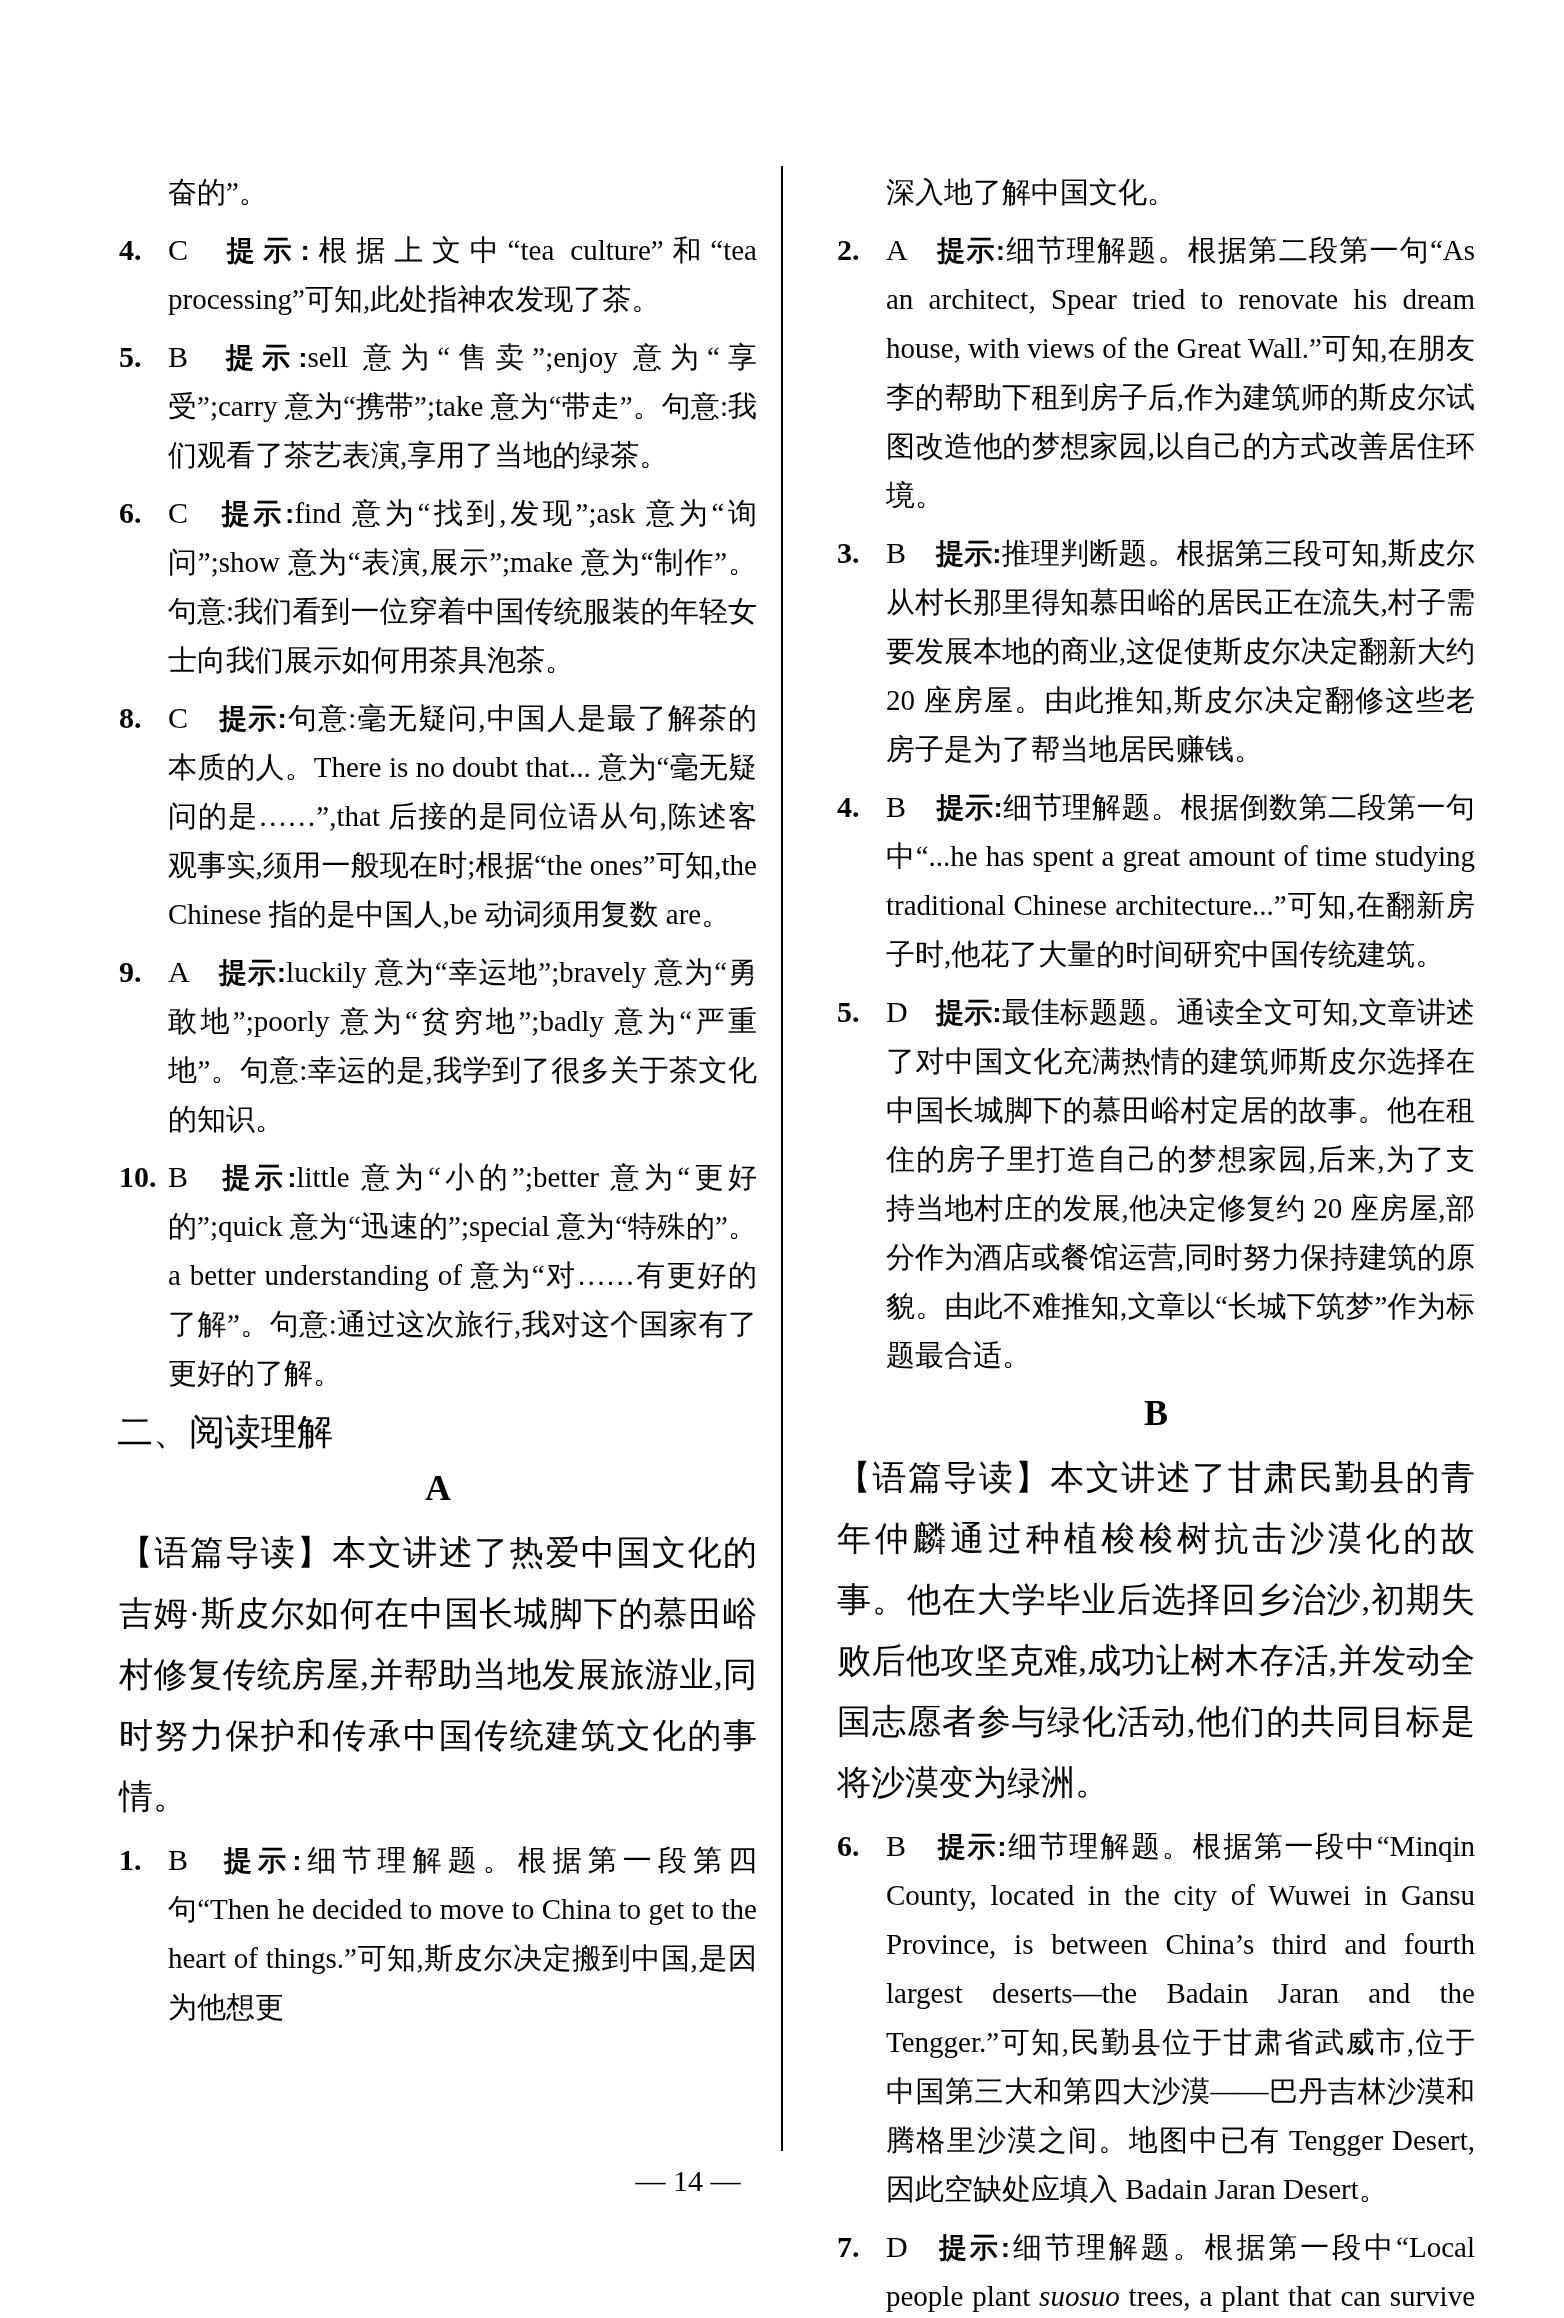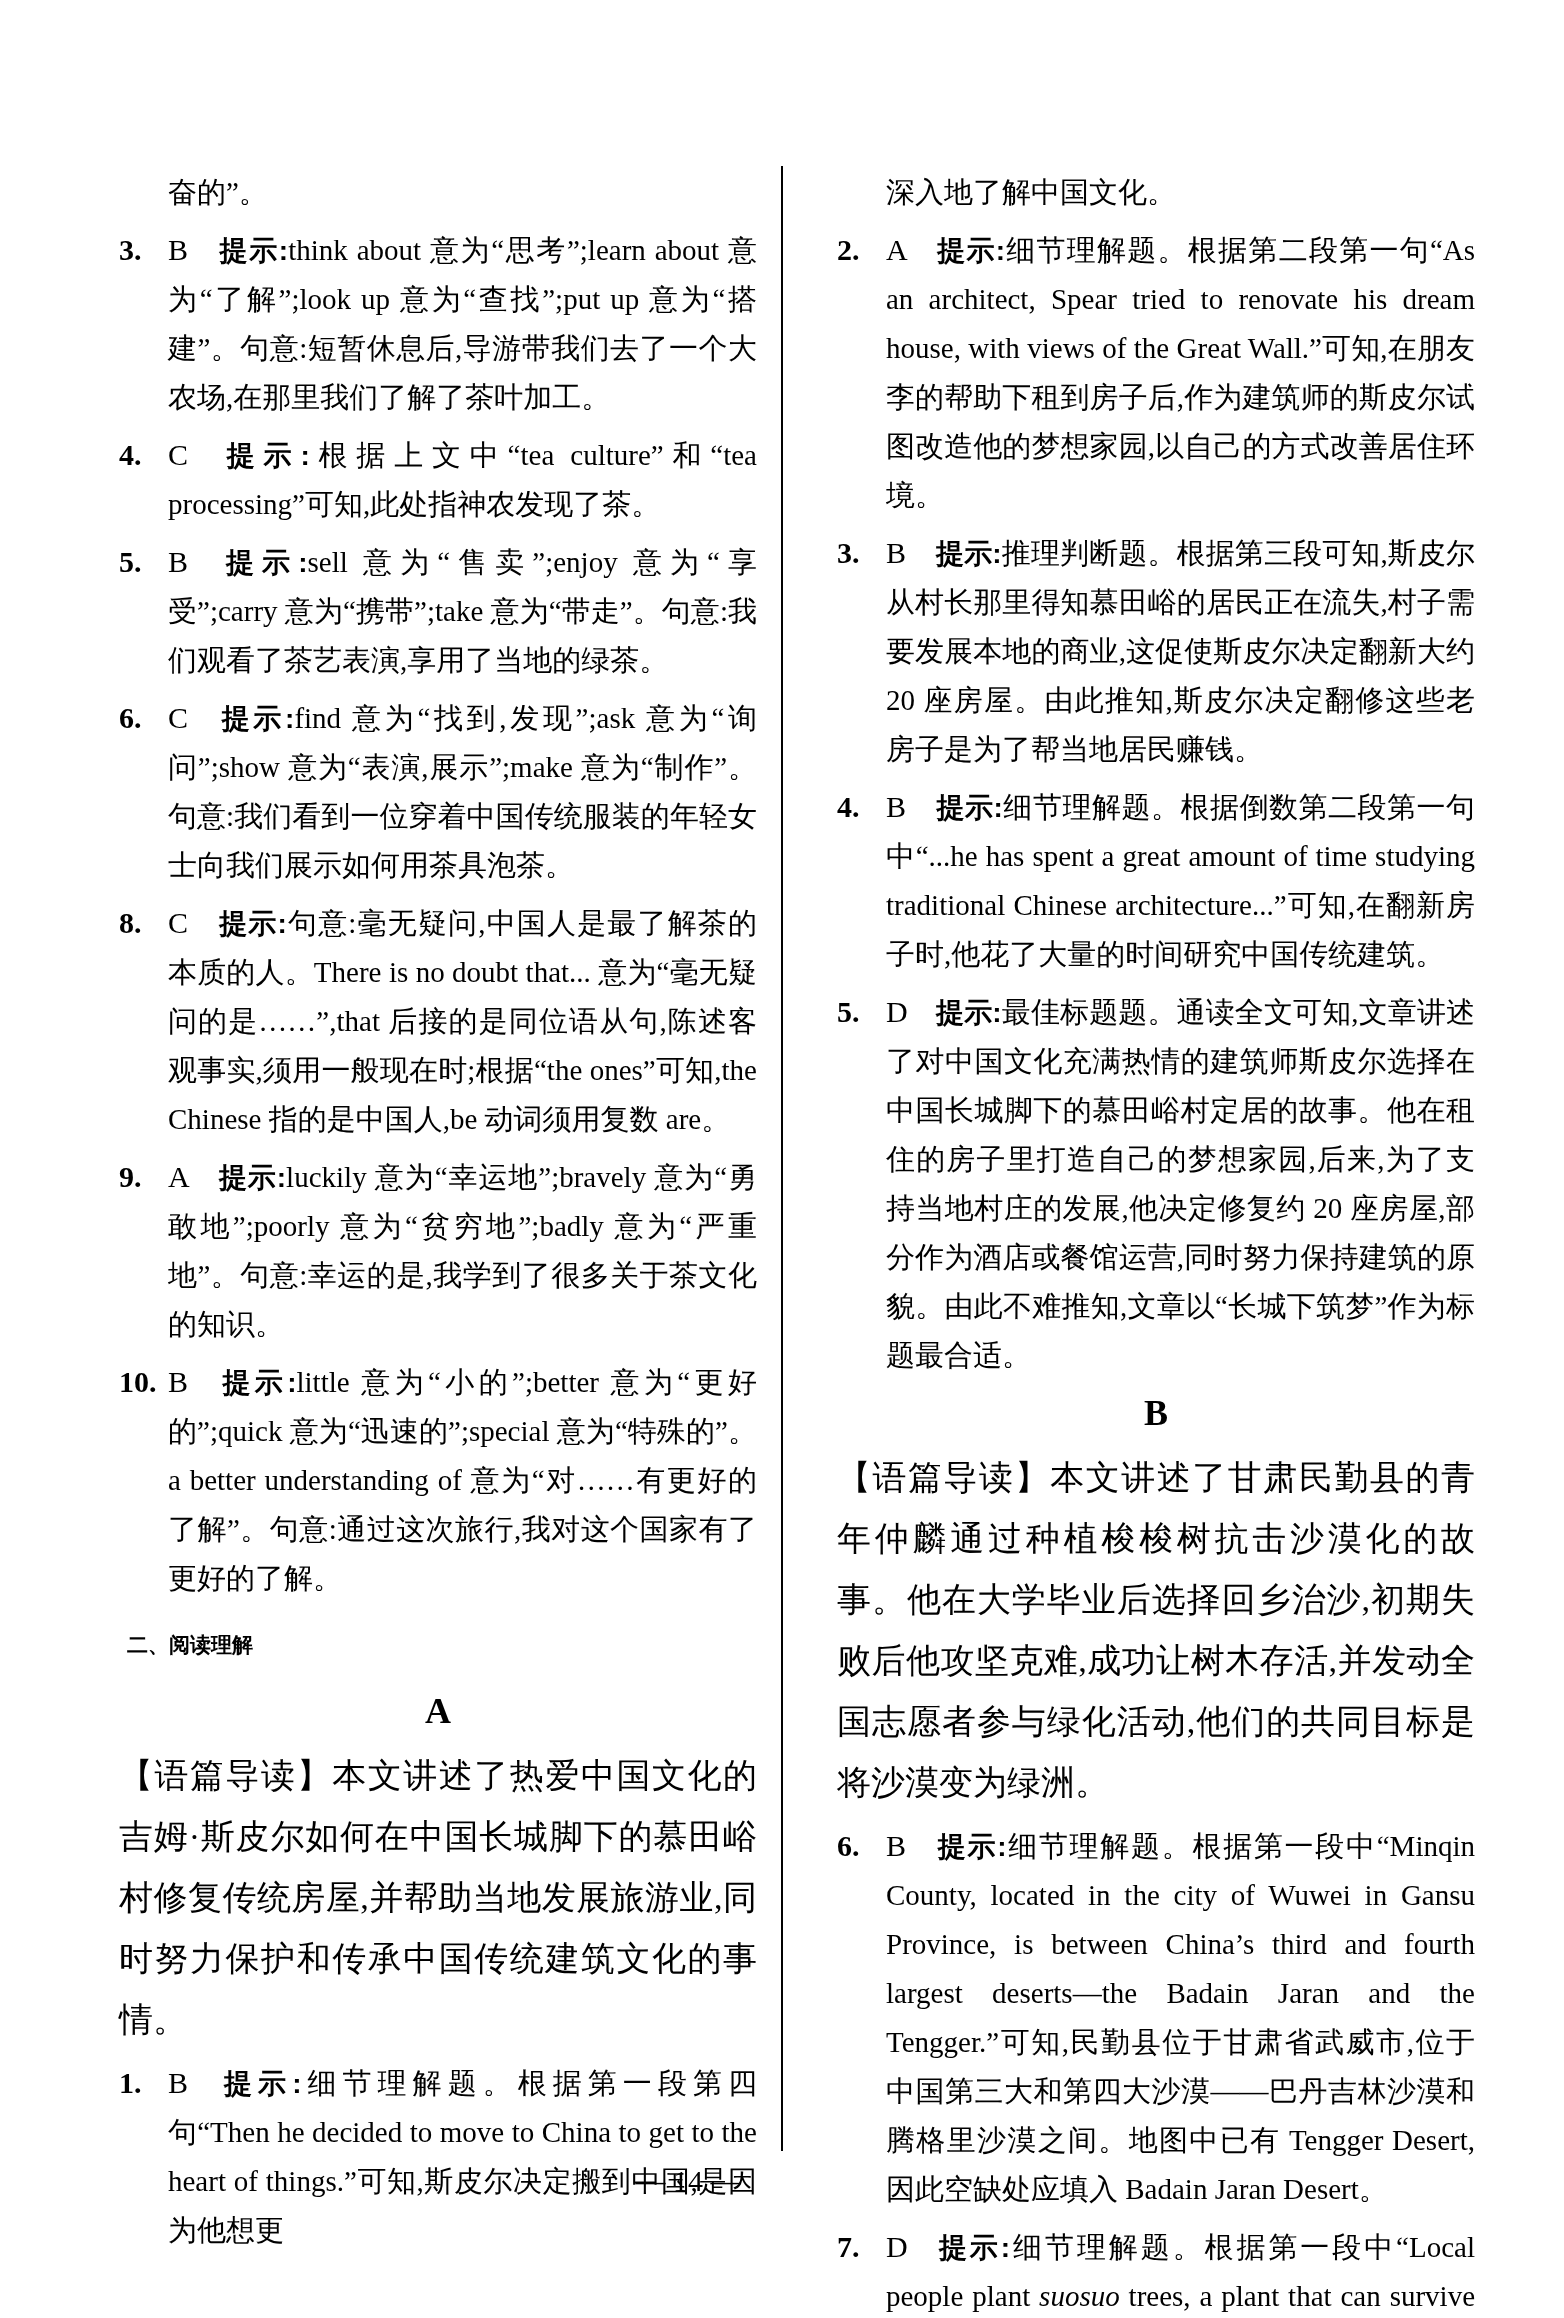--- a/index.html
+++ b/index.html
@@ -36,24 +36,24 @@
     font-size:30px;
   }
   .item .hint {
     font-weight:bold;
     font-family:"Liberation Sans","DejaVu Sans",sans-serif;
     font-size:28px;
   }
   .item .body { font-size:29px; }
   .item .it { font-style:italic;font-family:Liberation Serif, serif; }
   .sec-heading {
-    margin:16px;
+    margin:6px;
     font-family:"Liberation Sans","DejaVu Sans",sans-serif;
-    font-weight:bold;
-    font-size:21px; line-height:51px;
+    font-weight:normal;
+    font-size:36px; line-height:51px;
     text-align:left;
   }
   .passage-letter {
     font-weight:bold; font-size:36px; line-height:51px;
     text-align:center;
   }
   .intro {
     font-size:34px; line-height:61px;
     text-align:justify;
   }
@@ -69,21 +69,20 @@
 </head>
 <body>
 
 <div class="page">
 
   <div class="divider"></div>
 
   <div class="col col-left">
     <p class="carry">奋的”。</p>
 
-    <p class="item"><span class="num">3.</span><span class="ans">B</span><span class="hint">提示:</span><span class="body">think about 意为“思考”;learn about 意为“了解”;look up 意为“查找”;put up 意为“搭建”。句意:短暂休息后,导游带我们去了一个大农场,在那里我们了解了茶叶加工。</span></p>
 
     <p class="item"><span class="num">4.</span><span class="ans">C</span><span class="hint">提示:</span><span class="body">根据上文中“tea culture”和“tea processing”可知,此处指神农发现了茶。</span></p>
 
     <p class="item"><span class="num">5.</span><span class="ans">B</span><span class="hint">提示:</span><span class="body">sell 意为“售卖”;enjoy 意为“享受”;carry 意为“携带”;take 意为“带走”。句意:我们观看了茶艺表演,享用了当地的绿茶。</span></p>
 
     <p class="item"><span class="num">6.</span><span class="ans">C</span><span class="hint">提示:</span><span class="body">find 意为“找到,发现”;ask 意为“询问”;show 意为“表演,展示”;make 意为“制作”。句意:我们看到一位穿着中国传统服装的年轻女士向我们展示如何用茶具泡茶。</span></p>
 
 
     <p class="item"><span class="num">8.</span><span class="ans">C</span><span class="hint">提示:</span><span class="body">句意:毫无疑问,中国人是最了解茶的本质的人。There is no doubt that... 意为“毫无疑问的是……”,that 后接的是同位语从句,陈述客观事实,须用一般现在时;根据“the ones”可知,the Chinese 指的是中国人,be 动词须用复数 are。</span></p>
 

